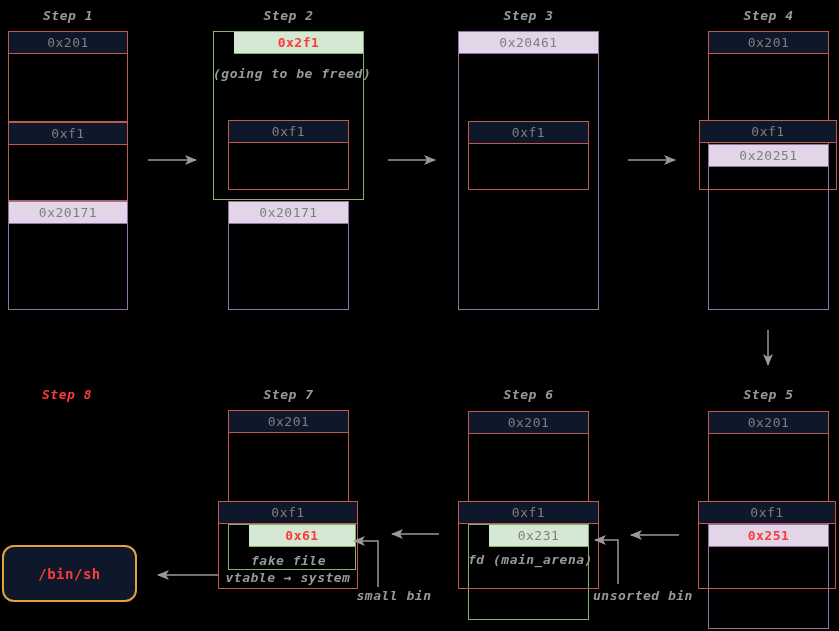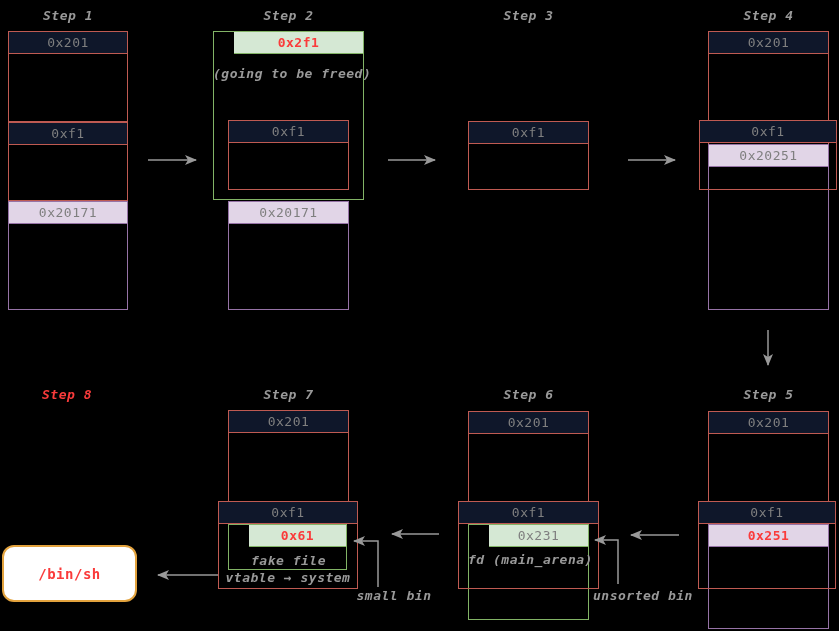--- a/index.html
+++ b/index.html
@@ -23,21 +23,21 @@
   .ttl,.lbl{
     position:absolute;font-size:13px;font-weight:bold;color:#999999;
     text-align:center;height:15px;line-height:15px;letter-spacing:0.5px;
     white-space:nowrap;
     font-style:italic;
   }
   .ttl.red{color:#fa3b3b;}
   .shell{
     position:absolute;left:2px;top:545px;width:135px;height:57px;
     box-sizing:border-box;border:2px solid #e2a23d;border-radius:12px;
-    background:#ffffff;display:flex;align-items:center;justify-content:center;
+    background:#0f172a;display:flex;align-items:center;justify-content:center;
     color:#fa3b3b;font-size:14px;font-weight:bold;letter-spacing:0.5px;
   }
   svg.arrows{position:absolute;left:0;top:0;pointer-events:none;}
 </style>
 </head>
 <body>
 
 <div id="canvas">
 
   <div class="ttl" style="left:8px;top:8px;width:120px">Step 1</div>
@@ -63,20 +63,23 @@
     <div class="hd redtext">0x2f1</div>
   </div>
   <div class="lbl" style="left:213px;top:66px;width:151px">(going to be freed)</div>
   <div class="box red" style="left:228px;top:120px;width:121px;height:70px">
     <div class="hd">0xf1</div>
   </div>
   <div class="box purple" style="left:228px;top:201px;width:121px;height:109px">
     <div class="hd">0x20171</div>
   </div>
 
+  <div class="box purple" style="left:458px;top:31px;width:141px;height:279px">
+    <div class="hd">0x20461</div>
+  </div>
   <div class="box red" style="left:468px;top:121px;width:121px;height:69px">
     <div class="hd">0xf1</div>
   </div>
 
   <div class="box red" style="left:708px;top:31px;width:121px;height:159px">
     <div class="hd">0x201</div>
   </div>
   <div class="box purple" style="left:708px;top:144px;width:121px;height:166px">
     <div class="hd">0x20251</div>
   </div>
@@ -102,21 +105,21 @@
   </div>
   <div class="lbl" style="left:468px;top:552px;width:121px">fd (main_arena)</div>
   <div class="box red" style="left:458px;top:501px;width:141px;height:88px">
     <div class="hd">0xf1</div>
   </div>
   <div class="lbl" style="left:583px;top:588px;width:120px">unsorted bin</div>
 
   <div class="box red" style="left:228px;top:410px;width:121px;height:113px">
     <div class="hd">0x201</div>
   </div>
-  <div class="box green" style="left:228px;top:524px;width:119px;height:46px">
+  <div class="box green" style="left:228px;top:524px;width:128px;height:46px">
     <div class="hd redtext">0x61</div>
   </div>
   <div class="lbl" style="left:228px;top:553px;width:121px">fake file</div>
   <div class="box red" style="left:218px;top:501px;width:140px;height:88px">
     <div class="hd">0xf1</div>
   </div>
   <div class="lbl" style="left:208px;top:570px;width:160px">vtable → system</div>
   <div class="lbl" style="left:334px;top:588px;width:120px">small bin</div>
 
   <div class="shell">

